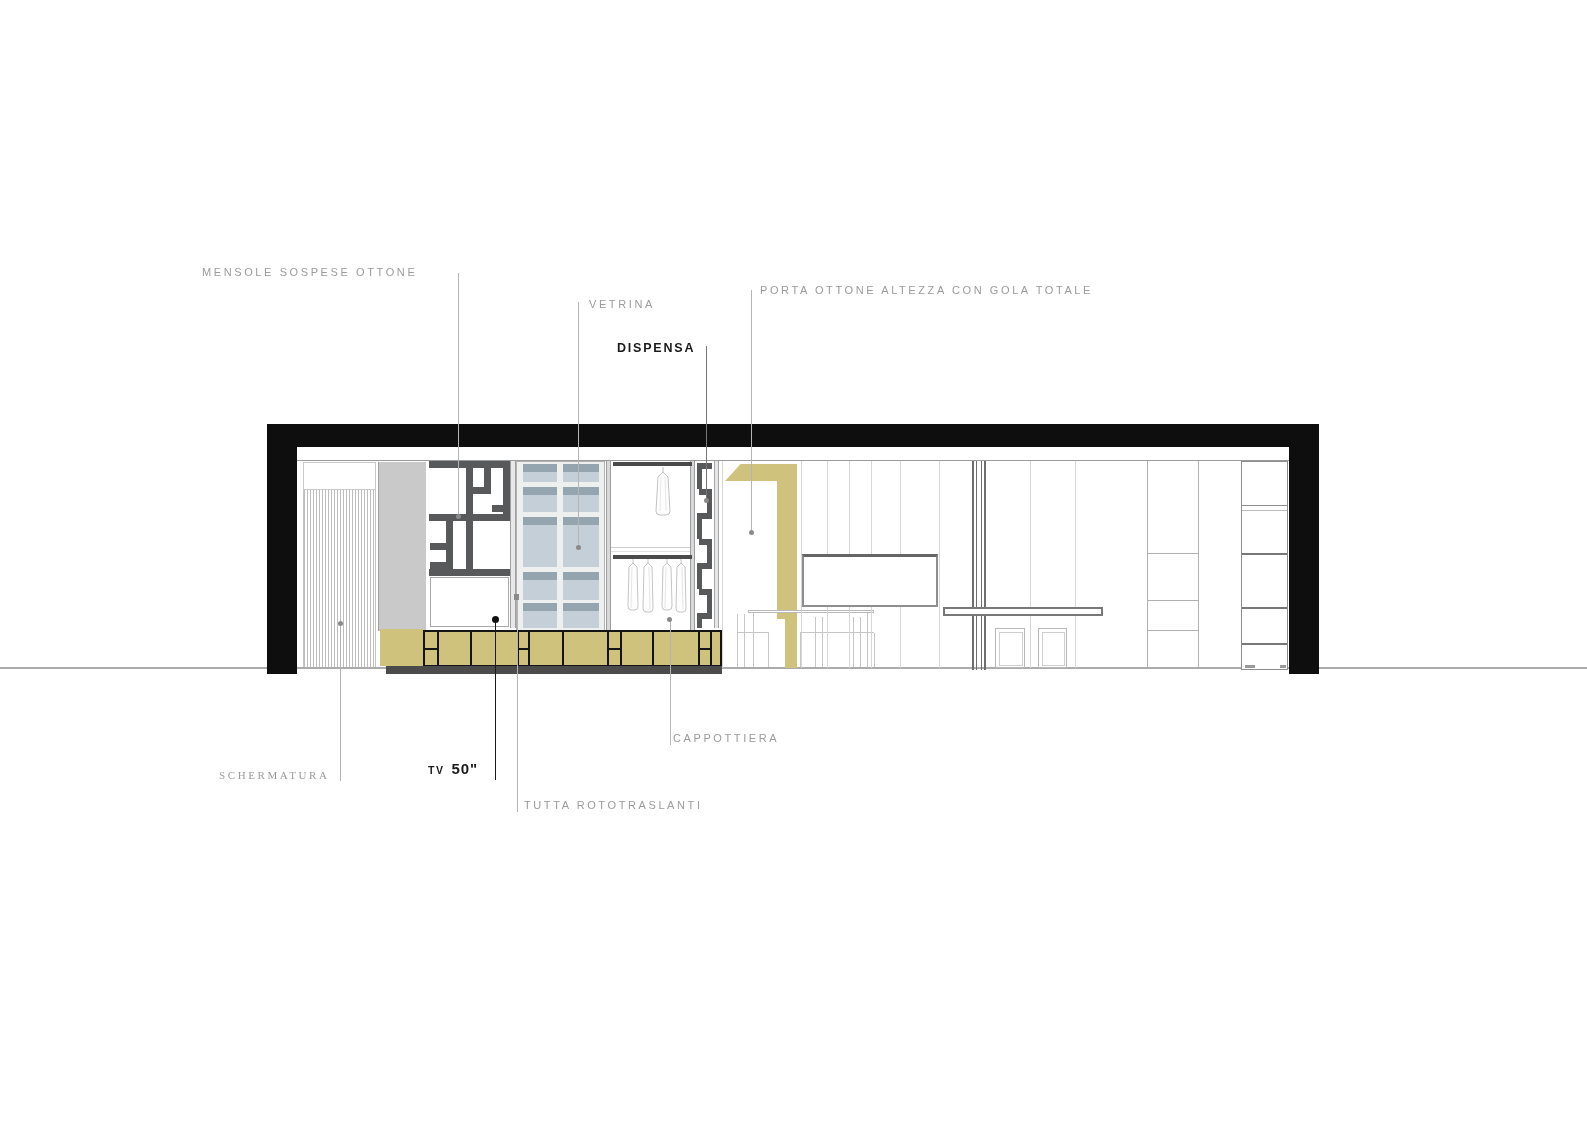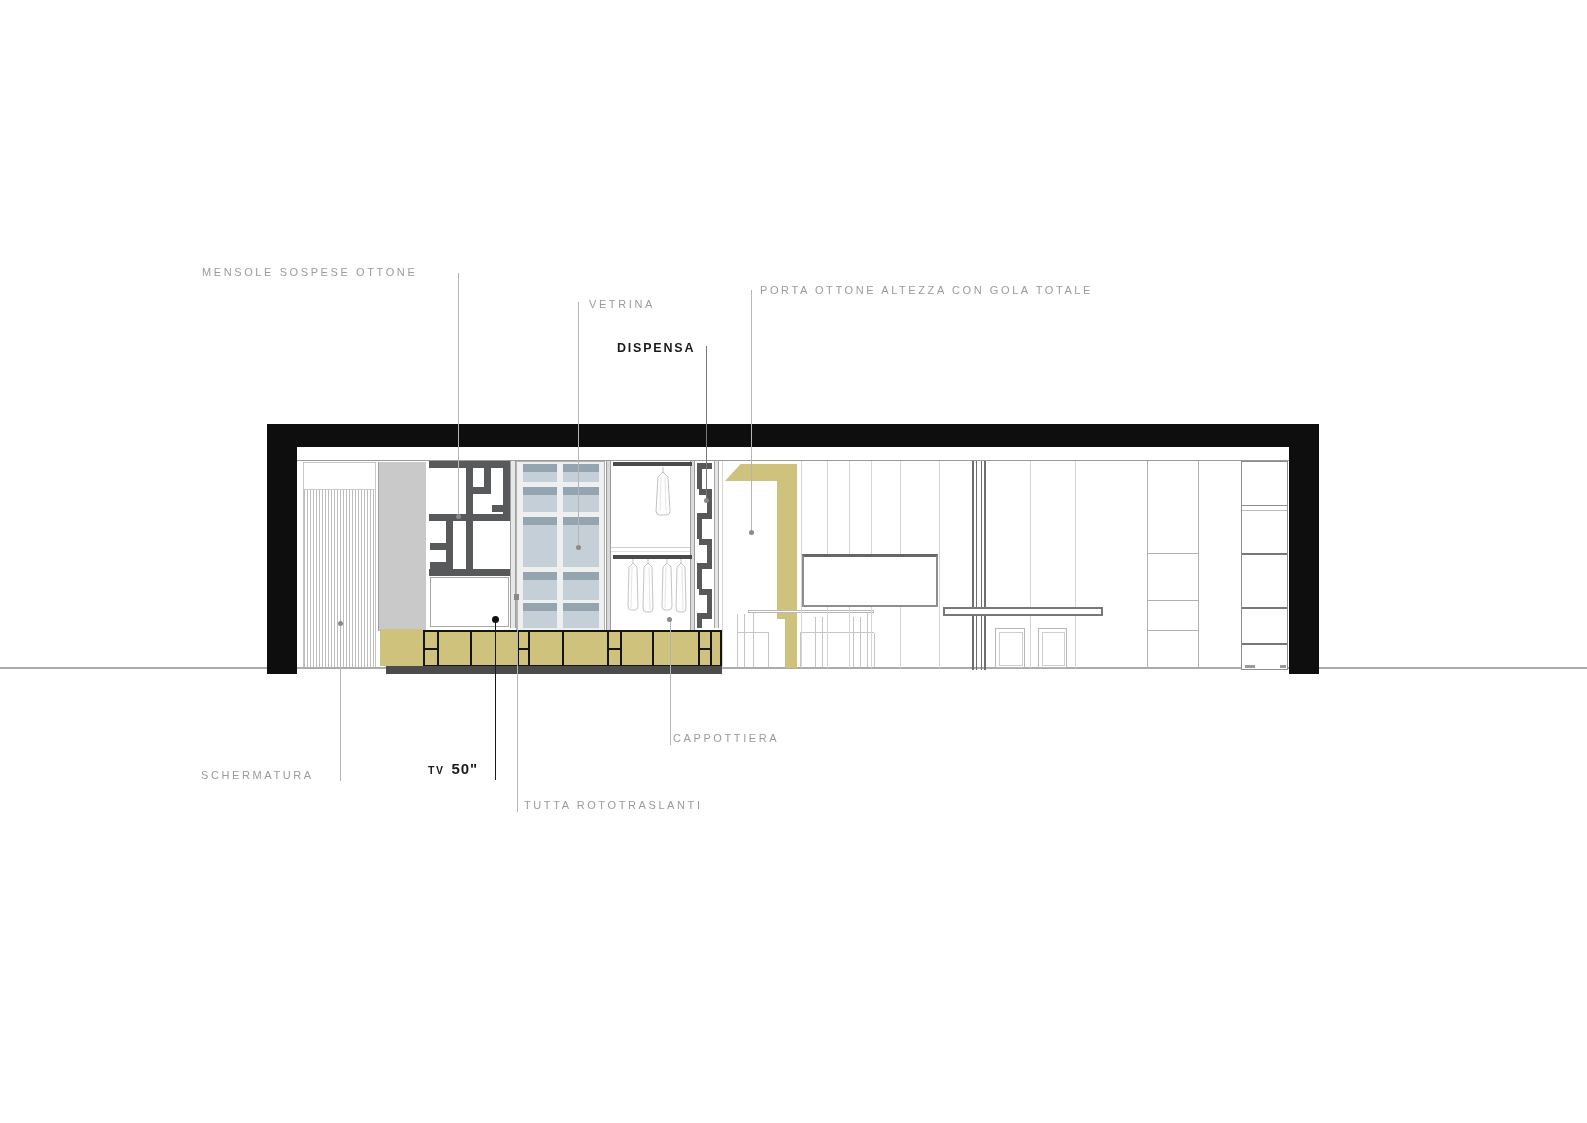--- a/index.html
+++ b/index.html
@@ -208,20 +208,20 @@
   <div class="abs dot" style="left:749px;top:530px;"></div>
   <div class="abs dot" style="left:338px;top:621px;"></div>
   <div class="abs dot black" style="left:492px;top:616px;"></div>
   <div class="abs dot square" style="left:514px;top:594px;"></div>
   <div class="abs dot" style="left:667px;top:617px;"></div>
 
   <div class="abs lbl" style="left:202px;top:266px;">MENSOLE SOSPESE OTTONE</div>
   <div class="abs lbl" style="left:589px;top:298px;text-align:right;">VETRINA</div>
   <div class="abs lbl dark" style="left:617px;top:341px;">DISPENSA</div>
   <div class="abs lbl" style="left:760px;top:284px;">PORTA OTTONE ALTEZZA CON GOLA TOTALE</div>
-  <div class="abs lbl" style="left:201px;top:769px;">SCHERMATURA</div>
+  <div class="abs lbl" style="left:219px;top:769px;font-family:Liberation Serif, serif;">SCHERMATURA</div>
   <div class="abs tvlbl" style="left:428px;top:760px;">
     <span class="tv">TV</span><span class="sz">50"</span>
   </div>
   <div class="abs lbl" style="left:524px;top:799px;">TUTTA ROTOTRASLANTI</div>
   <div class="abs lbl" style="left:673px;top:732px;">CAPPOTTIERA</div>
 
 </div>
 
 </body></html>

